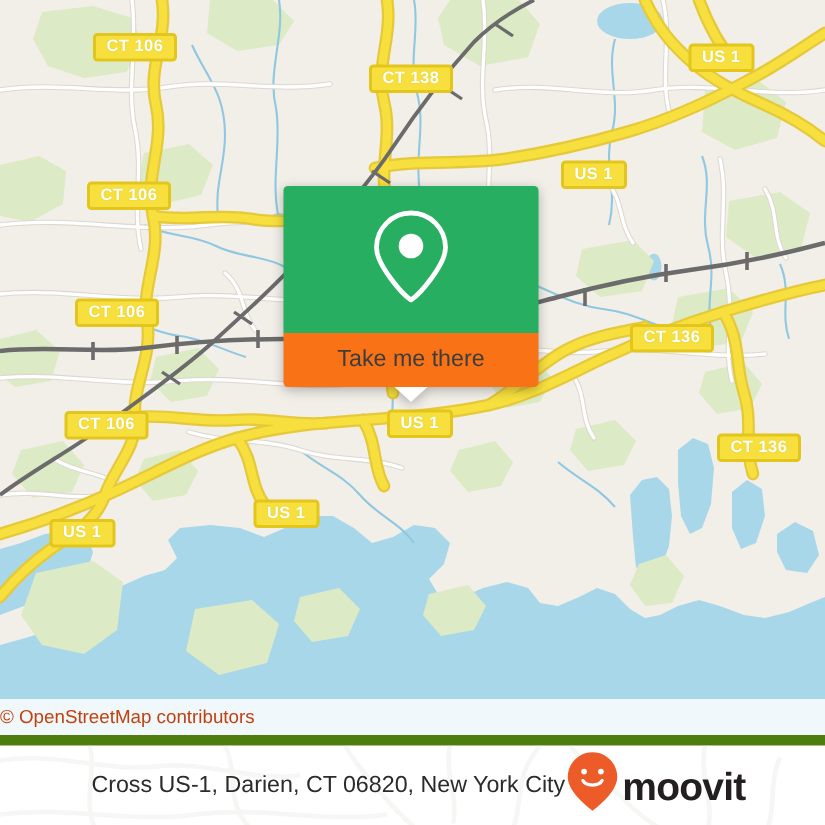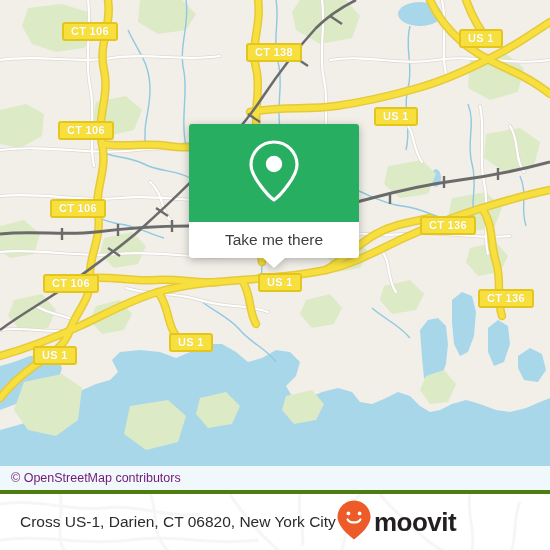--- a/index.html
+++ b/index.html
@@ -51,41 +51,40 @@
   }
 
   
   #attribution {
     position: absolute;
     left: 0;
     top: 466px;
     width: 550px;
     height: 24px;
     background: rgba(255,255,255,0.82);
-    color: #701a75;
+    color: #c2410c;
     font-size: 12.5px;
     line-height: 24px;
-    padding-left: 11px;
     box-sizing: border-box;
     z-index: 40;
     white-space: nowrap;
   }
 
   
   #footer {
     position: absolute;
     left: 0;
     top: 490px;
     width: 550px;
     height: 60px;
     background: #ffffff;
-    border-top: 4px solid #4d7c0f;
+    border-top: 7px solid #4d7c0f;
     display: flex;
     align-items: center;
-    justify-content: flex-start;
+    justify-content: center;
     padding: 0 12px 0 20px;
     box-sizing: border-box;
     z-index: 50;
     overflow: hidden;
   }
   #footer-ghost {
     position: absolute;
     left: 0; top: 0;
     width: 550px; height: 60px;
     opacity: .5;
@@ -124,21 +123,21 @@
   }
   #callout-top {
     background: #27ae60;
     height: 98px;
     border-radius: 3px 3px 0 0;
     display: flex;
     align-items: center;
     justify-content: center;
   }
   #callout-bottom {
-    background: #ffffff;
+    background: #f97316;
     height: 36px;
     border-radius: 0 0 3px 3px;
     display: flex;
     align-items: center;
     justify-content: center;
   }
   #callout-label {
     font-size: 15.5px;
     color: #3d3d3d;
   }

